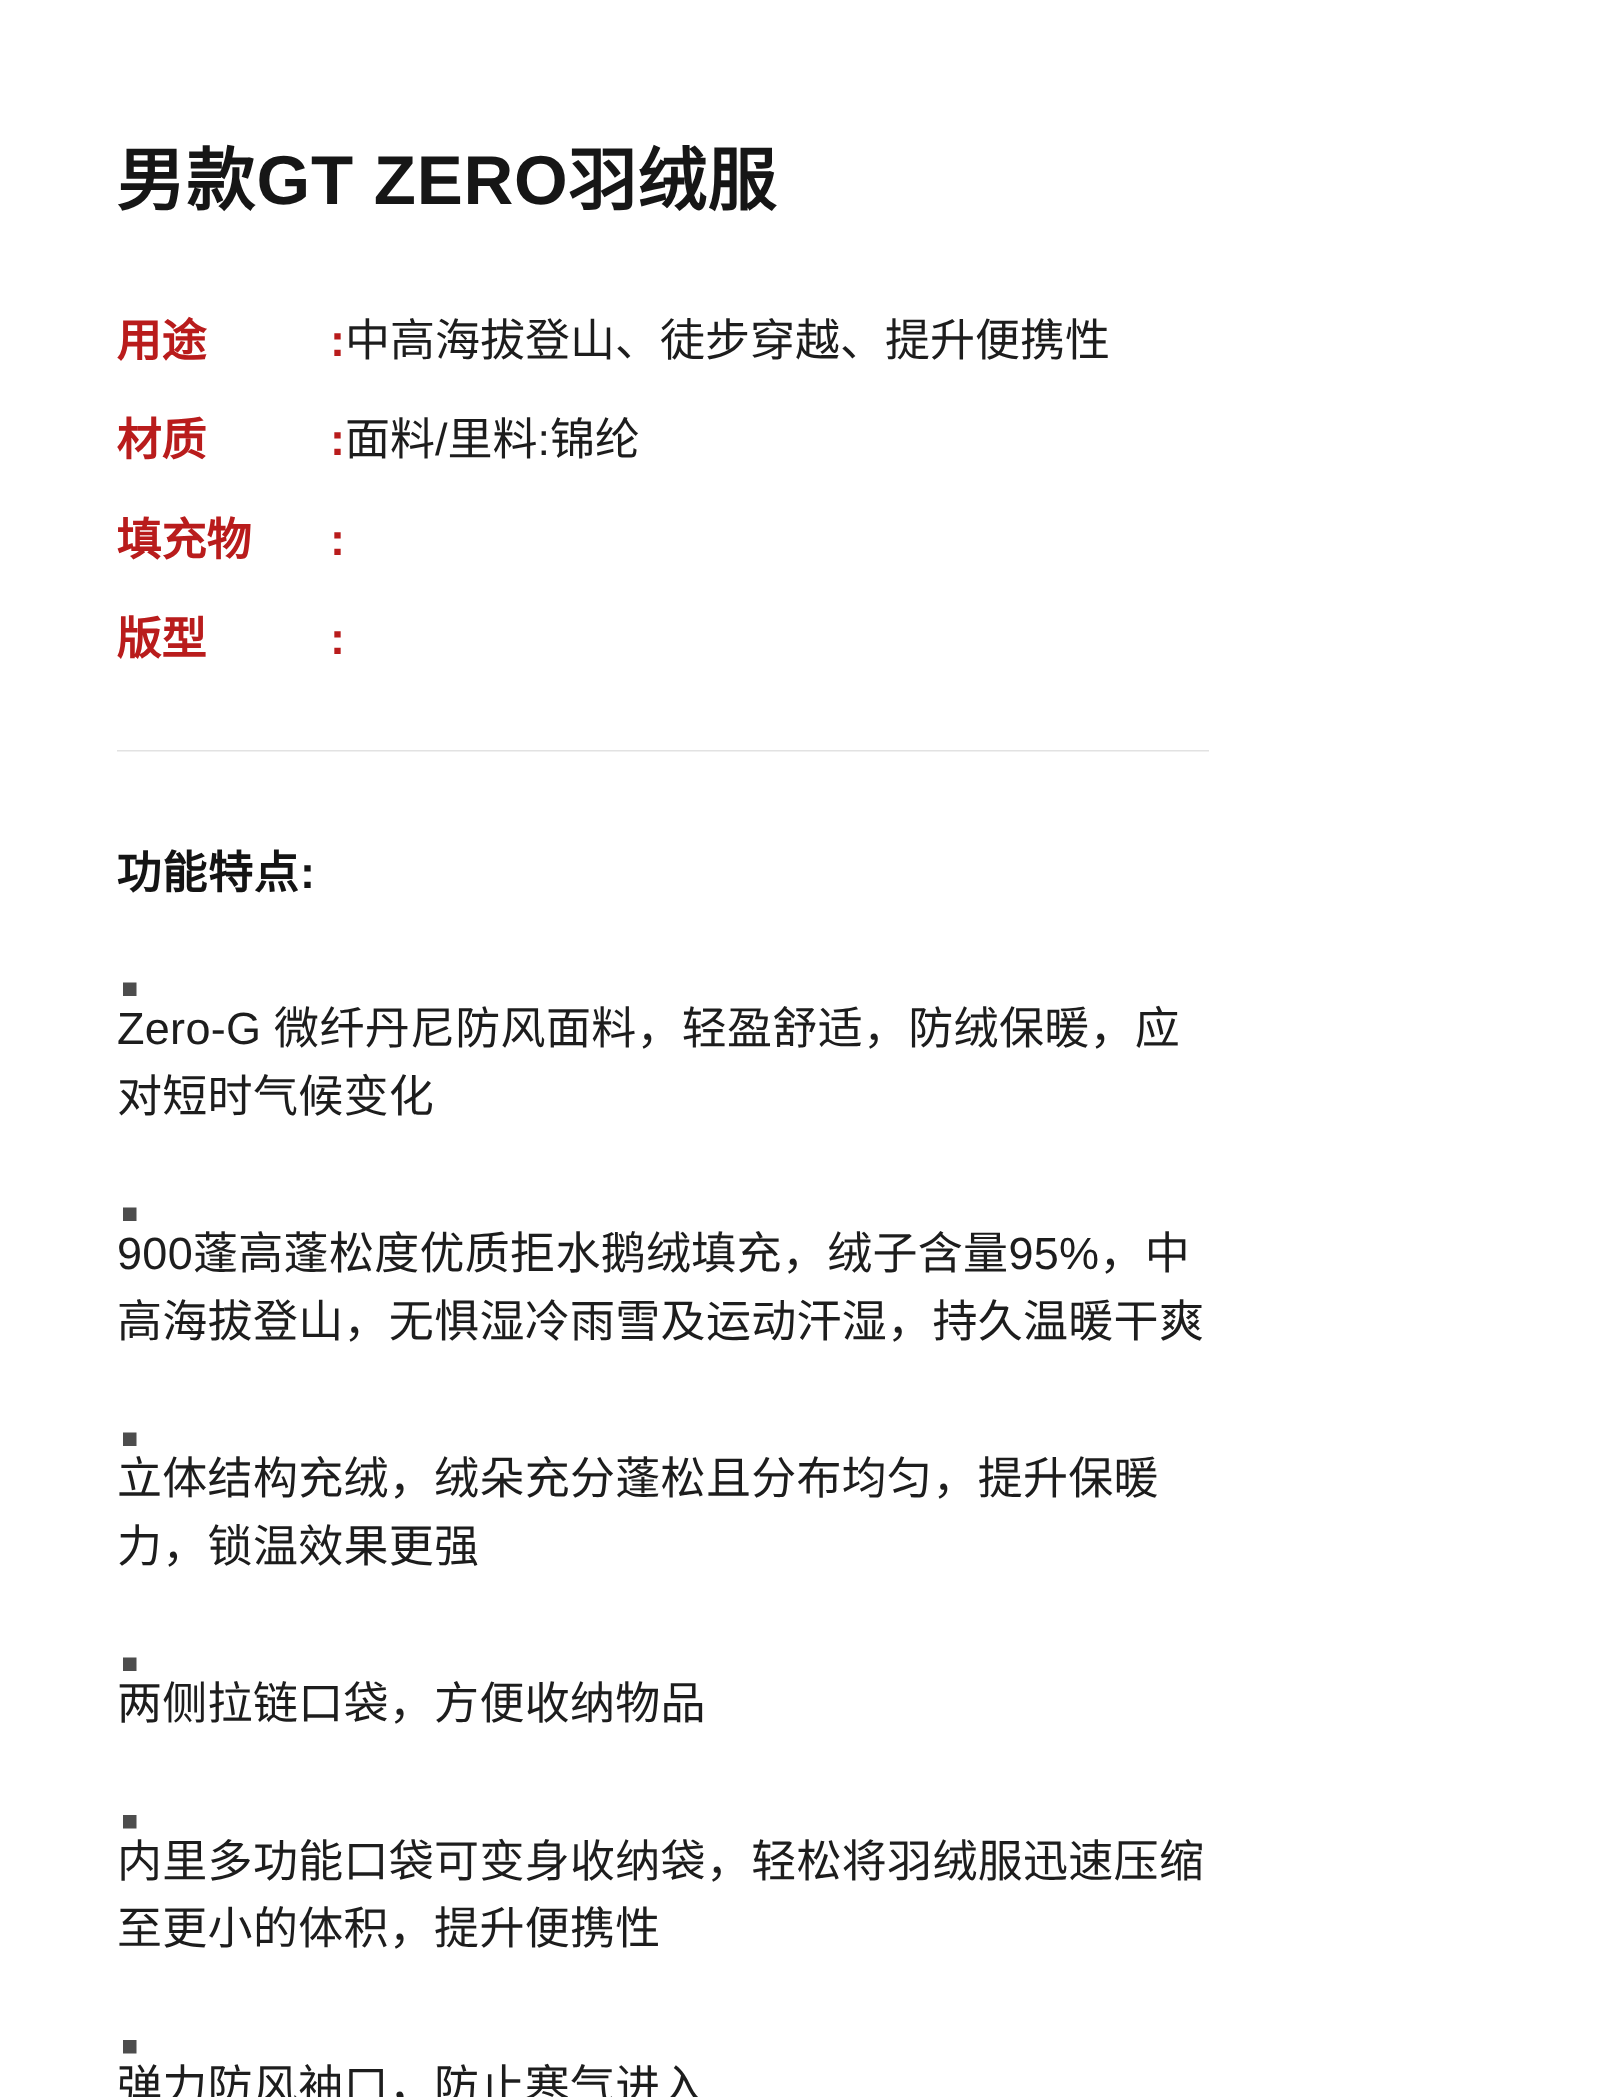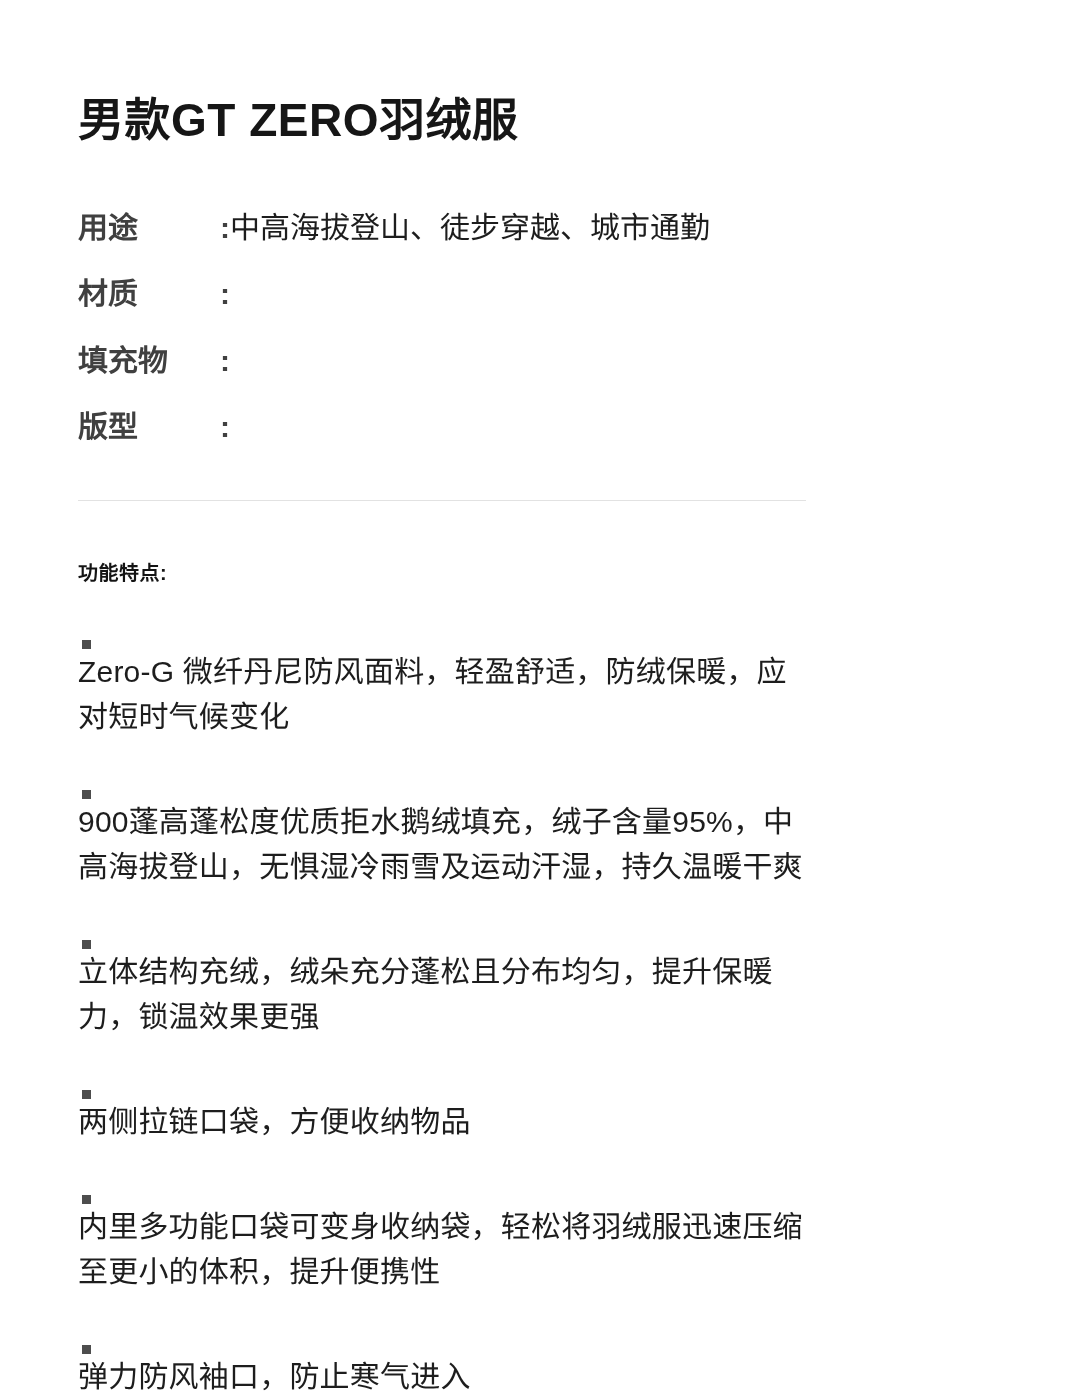--- a/index.html
+++ b/index.html
@@ -44,21 +44,21 @@
     font-size: 30px;
     line-height: 1.35;
   }
   .spec-row:last-child {
     margin-bottom: 0;
   }
   .spec-label {
     flex: 0 0 auto;
     width: 152px;
     font-weight: 700;
-    color: #404040;
+    color: #b91c1c;
     display: flex;
     justify-content: space-between;
     letter-spacing: 0;
     box-sizing: border-box;
   }
   .spec-label .lbl-chars {
     display: flex;
     justify-content: space-between;
     width: 122px;
   }
@@ -74,21 +74,21 @@
   
   .divider {
     height: 1px;
     background: #e2e2e2;
     border: 0;
     margin: 0 0 56px 0;
   }
 
   
   .features-heading {
-    font-size: 20px;
+    font-size: 30px;
     font-weight: 700;
     color: #141414;
     margin: 0 0 36px 0;
     letter-spacing: 0.5px;
   }
   .feature-item {
     display: flex;
     align-items: flex-start;
     margin-bottom: 32px;
     font-size: 30px;
@@ -118,28 +118,29 @@
 
   <h1 class="product-title">男款GT ZERO羽绒服</h1>
 
   <div class="spec-list">
 
     <div class="spec-row">
       <div class="spec-label">
         <span class="lbl-chars">用途</span>
         <span class="colon">:</span>
       </div>
-      <div class="spec-value">中高海拔登山、徒步穿越、城市通勤</div>
+      <div class="spec-value">中高海拔登山、徒步穿越、提升便携性</div>
     </div>
 
     <div class="spec-row">
       <div class="spec-label">
         <span class="lbl-chars">材质</span>
         <span class="colon">:</span>
       </div>
+      <div class="spec-value">面料/里料:锦纶</div>
     </div>
 
     <div class="spec-row">
       <div class="spec-label">
         <span class="lbl-chars">填充物</span>
         <span class="colon">:</span>
       </div>
     </div>
 
     <div class="spec-row">

